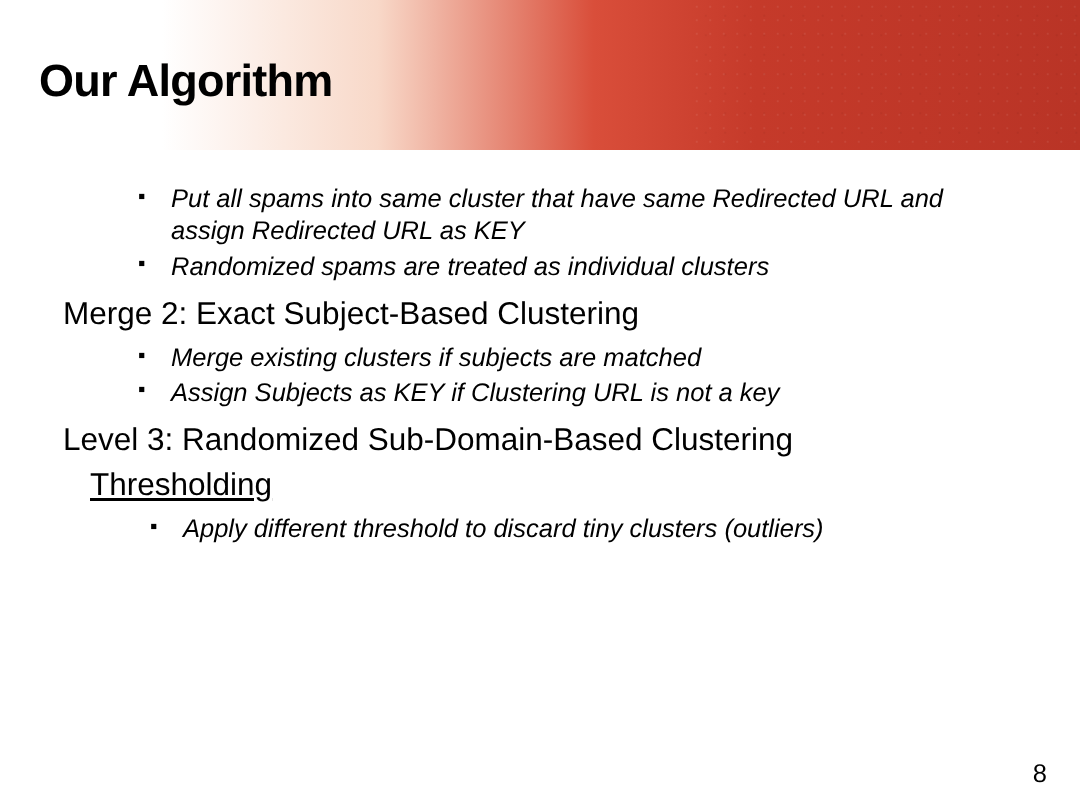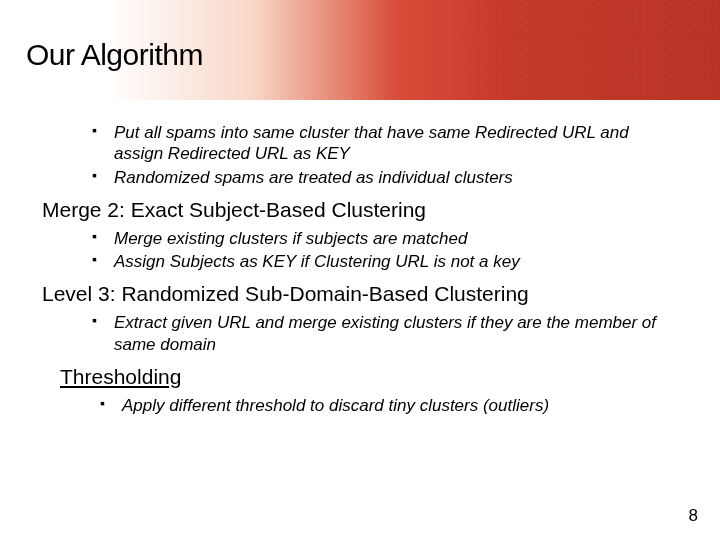--- a/index.html
+++ b/index.html
@@ -29,21 +29,21 @@
     background-image: radial-gradient(rgba(255,255,255,0.15) 1px, transparent 1px),
                       radial-gradient(rgba(0,0,0,0.08) 1px, transparent 1px);
     background-size: 9px 9px, 13px 13px;
     background-position: 0 0, 4px 4px;
     opacity: 0.5;
   }
   .title {
     position: relative;
     z-index: 2;
     font-size: 30px;
-    font-weight: normal;
+    font-weight: bold;
     color: #000;
     padding-left: 26px;
     padding-top: 10px;
     letter-spacing: -0.5px;
   }
   .content {
     padding: 22px 40px 0 40px;
   }
   .section-heading {
     font-size: 21px;
@@ -101,23 +101,20 @@
     <li>Randomized spams are treated as individual clusters</li>
   </ul>
 
   <div class="section-heading indent2">Merge 2: Exact Subject-Based Clustering</div>
   <ul class="bullets">
     <li>Merge existing clusters if subjects are matched</li>
     <li>Assign Subjects as KEY if Clustering URL is not a key</li>
   </ul>
 
   <div class="section-heading indent2">Level 3: Randomized Sub-Domain-Based Clustering</div>
-  <ul class="bullets">
-    <li>Extract given URL and merge existing clusters if they are the member of same domain</li>
-  </ul>
 
   <div class="section-heading indent3">Thresholding</div>
   <ul class="bullets extra-indent">
     <li>Apply different threshold to discard tiny clusters (outliers)</li>
   </ul>
 
 </div>
 
 <div class="page-number">8</div>
 

